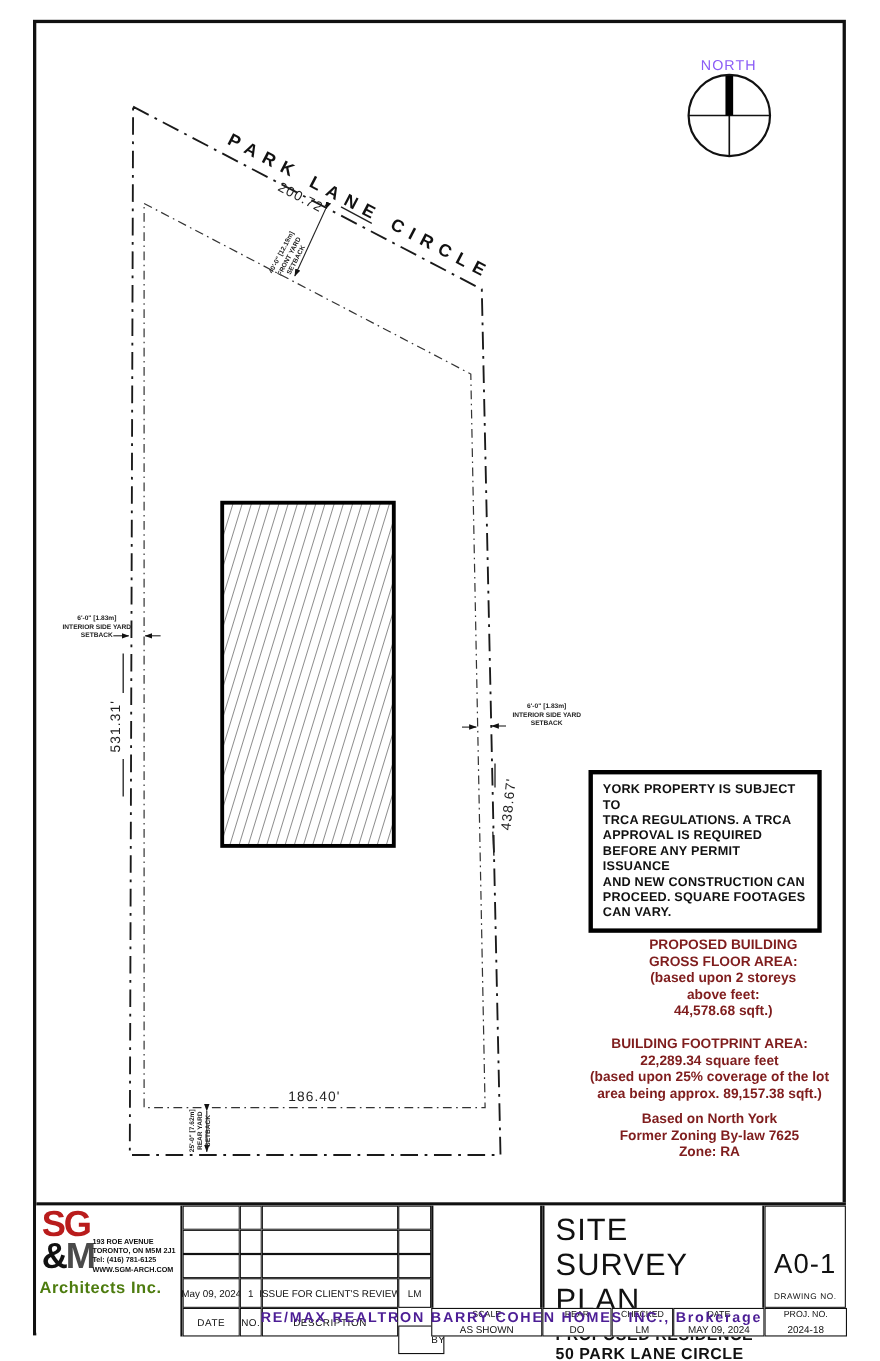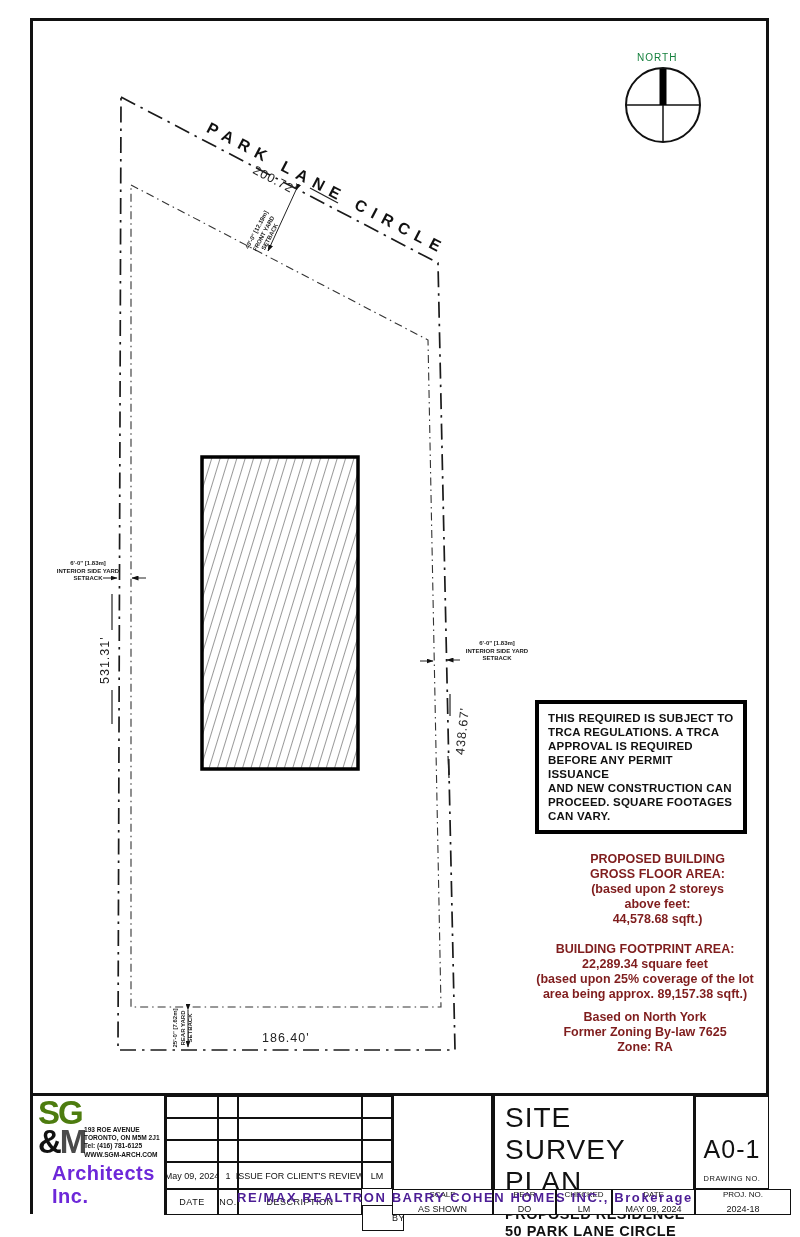--- a/index.html
+++ b/index.html
@@ -7,39 +7,39 @@
   
   .sheet-border{position:absolute;left:30px;top:18px;width:739px;height:1196px;border:3px solid #111;box-sizing:border-box;}
   
   #plan-svg{position:absolute;left:0;top:0;width:800px;height:1237px;}
   
   .dim{position:absolute;font-size:12.5px;color:#222;white-space:nowrap;letter-spacing:1px;}
   .rot{transform-origin:0 0;}
   .street{position:absolute;font-size:16px;font-weight:bold;letter-spacing:7px;white-space:nowrap;transform-origin:0 0;color:#111;}
   .setback-label{position:absolute;font-size:6px;line-height:7.5px;text-align:center;color:#222;font-weight:bold;white-space:nowrap;}
   .setback-rot{transform-origin:0 0;}
-  .north-label{position:absolute;font-size:10px;letter-spacing:1px;color:#15803d;}
+  .north-label{position:absolute;font-size:13px;letter-spacing:1px;color:#8b5cf6;}
   
   .trca-box{position:absolute;left:535px;top:700px;width:212px;border:4px solid #000;box-sizing:border-box;background:#fff;padding:7px 6px 7px 9px;}
   .trca-box div{font-size:11.5px;font-weight:bold;line-height:14px;letter-spacing:.2px;}
   .note-block{position:absolute;text-align:center;font-weight:bold;color:#7f1d1d;}
   .note-block div{font-size:12.5px;line-height:15px;}
   
   .tb{position:absolute;left:33px;top:1093px;width:736px;height:119px;box-sizing:border-box;border-top:3px solid #111;background:#fff;}
   .cell{position:absolute;box-sizing:border-box;border:1.2px solid #111;background:#fff;}
   .hdr-cell{display:flex;align-items:center;justify-content:center;font-size:9px;letter-spacing:.5px;}
   .rev-cell{display:flex;align-items:center;justify-content:center;font-size:9px;white-space:nowrap;}
   .info-cell{display:flex;align-items:center;justify-content:space-between;font-size:9px;padding:0 6px;white-space:nowrap;flex-direction:column;}
   .info-cell .lbl{font-size:8px;}
-  .logo-sg{position:absolute;left:5px;top:2px;font-size:33px;font-weight:900;letter-spacing:-2px;color:#4d7c0f;line-height:30px;}
+  .logo-sg{position:absolute;left:5px;top:2px;font-size:33px;font-weight:900;letter-spacing:-2px;color:#b91c1c;line-height:30px;}
   .logo-am{position:absolute;left:5px;top:31px;font-size:33px;font-weight:900;letter-spacing:-2px;line-height:30px;}
   .logo-am .amp{color:#111;}
   .logo-am .m{color:#4a4a4a;}
   .logo-addr{position:absolute;left:51px;top:30px;font-size:6.6px;line-height:8.2px;font-weight:bold;color:#111;white-space:nowrap;}
-  .logo-firm{position:absolute;left:19px;top:66px;font-size:20px;font-weight:800;letter-spacing:.5px;color:#6d28d9;}
+  .logo-firm{position:absolute;left:3px;top:66px;font-size:15px;font-weight:800;letter-spacing:.5px;color:#4d7c0f;}
   .title-main{font-size:28px;font-weight:400;letter-spacing:1px;margin:6px 0 8px 0;}
   .title-sub{font-size:14.5px;font-weight:800;line-height:17px;letter-spacing:.5px;}
   .title-sub3{font-size:11.5px;font-weight:800;margin-top:2px;letter-spacing:.5px;}
   .dwg-no{position:absolute;left:0;right:0;top:38px;text-align:center;font-size:25px;letter-spacing:1px;}
   .dwg-lbl{position:absolute;left:0;right:0;bottom:5px;text-align:center;font-size:7.5px;letter-spacing:.5px;}
   .watermark{position:absolute;left:237px;top:1190px;font-size:13px;font-weight:bold;letter-spacing:1.6px;color:#4c1d95;z-index:6;white-space:nowrap;}
 </style>
 </head>
 <body>
 
@@ -88,21 +88,21 @@
 <div class="north-label" style="left:637px;top:52px;">NORTH</div>
 
 <div class="street rot" style="left:212px;top:119px;transform:rotate(27.5deg);">PARK LANE CIRCLE</div>
 
 <div class="dim rot" style="left:257px;top:163px;transform:rotate(27.5deg);">200.72'</div>
 
 <div class="dim rot" style="left:98px;top:684px;transform:rotate(-90deg);">531.31'</div>
 
 <div class="dim rot" style="left:453px;top:754px;transform:rotate(-84deg);">438.67'</div>
 
-<div class="dim" style="left:262px;top:1031px;">186.40'</div>
+<div class="dim" style="left:262px;top:990px;">186.40'</div>
 
 <div class="setback-label setback-rot" style="left:244px;top:247px;transform:rotate(-62deg);">
   <div>40'-0" [12.19m]</div>
   <div>FRONT YARD</div>
   <div>SETBACK</div>
 </div>
 
 <div class="setback-label" style="left:48px;top:560px;width:80px;">
   <div>6'-0" [1.83m]</div>
   <div>INTERIOR SIDE YARD</div>
@@ -115,21 +115,21 @@
   <div>SETBACK</div>
 </div>
 
 <div class="setback-label setback-rot" style="left:172px;top:1056px;transform:rotate(-90deg);width:56px;">
   <div>25'-0" [7.62m]</div>
   <div>REAR YARD</div>
   <div>SETBACK</div>
 </div>
 
 <div class="trca-box">
-  <div>THIS REQUIRED IS SUBJECT TO</div>
+  <div>YORK PROPERTY IS SUBJECT TO</div>
   <div>TRCA REGULATIONS. A TRCA</div>
   <div>APPROVAL IS REQUIRED</div>
   <div>BEFORE ANY PERMIT ISSUANCE</div>
   <div>AND NEW CONSTRUCTION CAN</div>
   <div>PROCEED. SQUARE FOOTAGES</div>
   <div>CAN VARY.</div>
 </div>
 
 <div class="note-block" style="left:540px;top:852px;width:235px;">
   <div>PROPOSED BUILDING</div>
@@ -212,19 +212,19 @@
     <span>DO</span>
   </div>
   <div class="cell info-cell" style="left:523px;top:93px;width:56px;height:26px;">
     <span class="lbl">CHECKED</span>
     <span>LM</span>
   </div>
   <div class="cell info-cell" style="left:579px;top:93px;width:83px;height:26px;">
     <span class="lbl">DATE</span>
     <span>MAY 09, 2024</span>
   </div>
-  <div class="cell info-cell" style="left:662px;top:93px;width:96px;height:26px;padding:0 3px;">
+  <div class="cell info-cell" style="left:662px;top:93px;width:75px;height:26px;padding:0 3px;">
     <span class="lbl">PROJ. NO.</span>
     <span>2024-18</span>
   </div>
 </div>
 
 <div class="watermark">RE/MAX REALTRON BARRY COHEN HOMES INC., Brokerage</div>
 
 </body></html>

